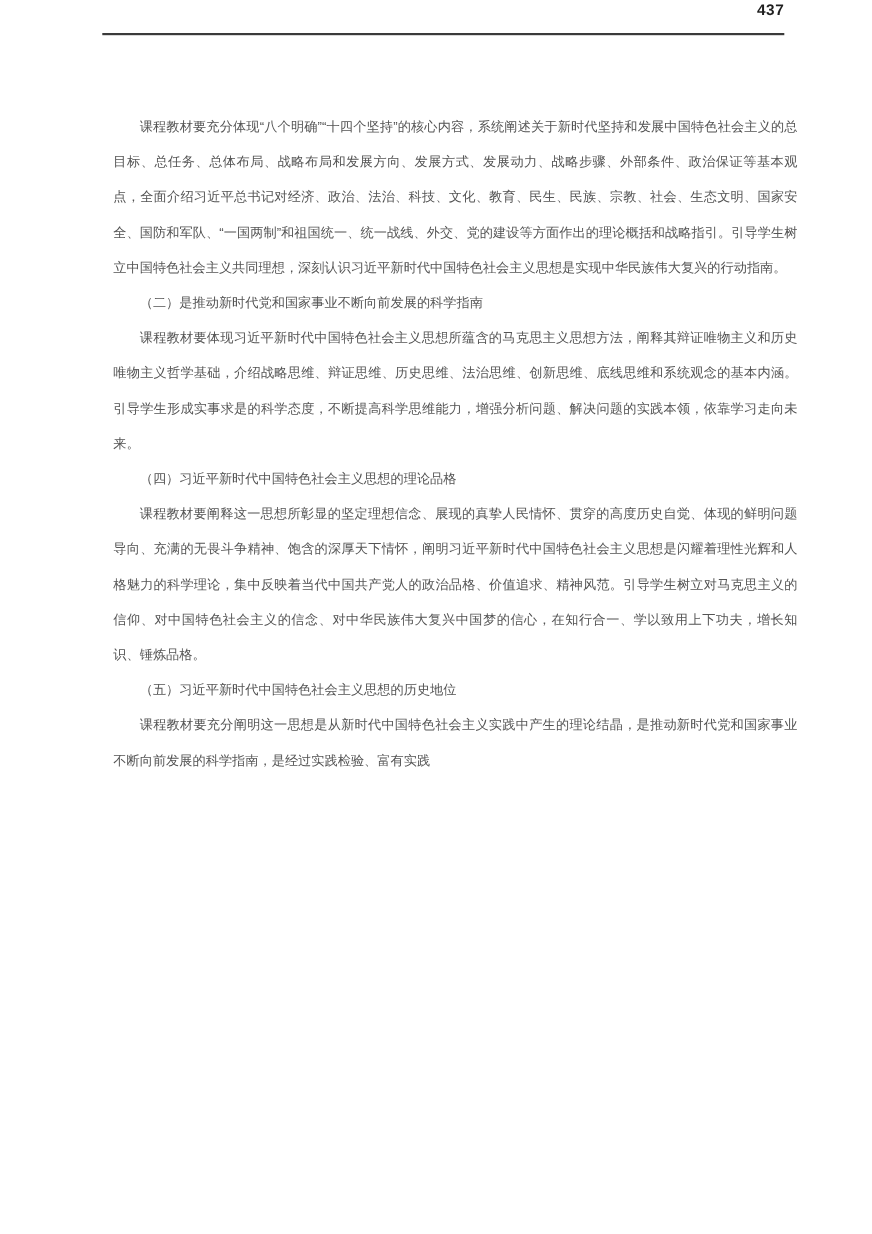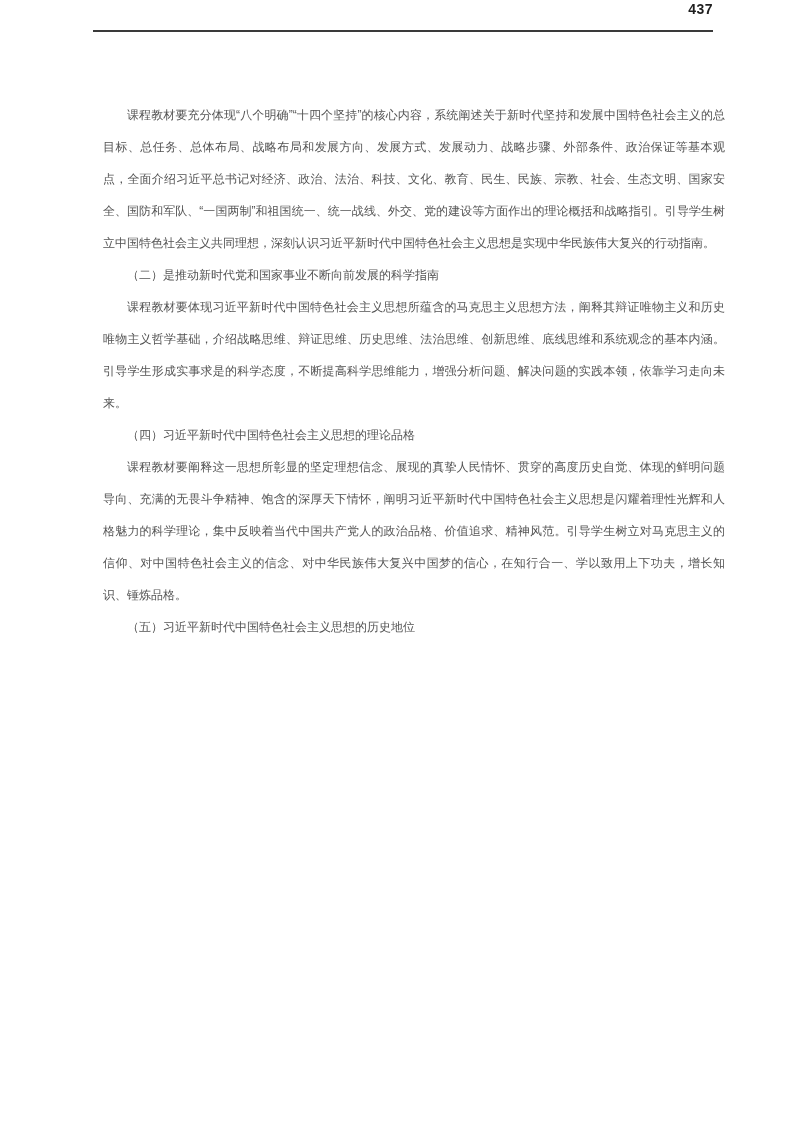--- a/index.html
+++ b/index.html
@@ -59,15 +59,16 @@
 
   <div class="header-rule"></div>
 
   <div class="doc-body">
     <p class="para">课程教材要充分体现“八个明确”“十四个坚持”的核心内容，系统阐述关于新时代坚持和发展中国特色社会主义的总目标、总任务、总体布局、战略布局和发展方向、发展方式、发展动力、战略步骤、外部条件、政治保证等基本观点，全面介绍习近平总书记对经济、政治、法治、科技、文化、教育、民生、民族、宗教、社会、生态文明、国家安全、国防和军队、“一国两制”和祖国统一、统一战线、外交、党的建设等方面作出的理论概括和战略指引。引导学生树立中国特色社会主义共同理想，深刻认识习近平新时代中国特色社会主义思想是实现中华民族伟大复兴的行动指南。</p>
     <p class="para">（二）是推动新时代党和国家事业不断向前发展的科学指南</p>
     <p class="para">课程教材要体现习近平新时代中国特色社会主义思想所蕴含的马克思主义思想方法，阐释其辩证唯物主义和历史唯物主义哲学基础，介绍战略思维、辩证思维、历史思维、法治思维、创新思维、底线思维和系统观念的基本内涵。引导学生形成实事求是的科学态度，不断提高科学思维能力，增强分析问题、解决问题的实践本领，依靠学习走向未来。</p>
     <p class="para">（四）习近平新时代中国特色社会主义思想的理论品格</p>
     <p class="para">课程教材要阐释这一思想所彰显的坚定理想信念、展现的真挚人民情怀、贯穿的高度历史自觉、体现的鲜明问题导向、充满的无畏斗争精神、饱含的深厚天下情怀，阐明习近平新时代中国特色社会主义思想是闪耀着理性光辉和人格魅力的科学理论，集中反映着当代中国共产党人的政治品格、价值追求、精神风范。引导学生树立对马克思主义的信仰、对中国特色社会主义的信念、对中华民族伟大复兴中国梦的信心，在知行合一、学以致用上下功夫，增长知识、锤炼品格。</p>
     <p class="para">（五）习近平新时代中国特色社会主义思想的历史地位</p>
+    <p class="para">课程教材要充分阐明这一思想是从新时代中国特色社会主义实践中产生的理论结晶，是推动新时代党和国家事业不断向前发展的科学指南，是经过实践检验、富有实践</p>
   </div>
 
 </div>
 
 </body></html>

